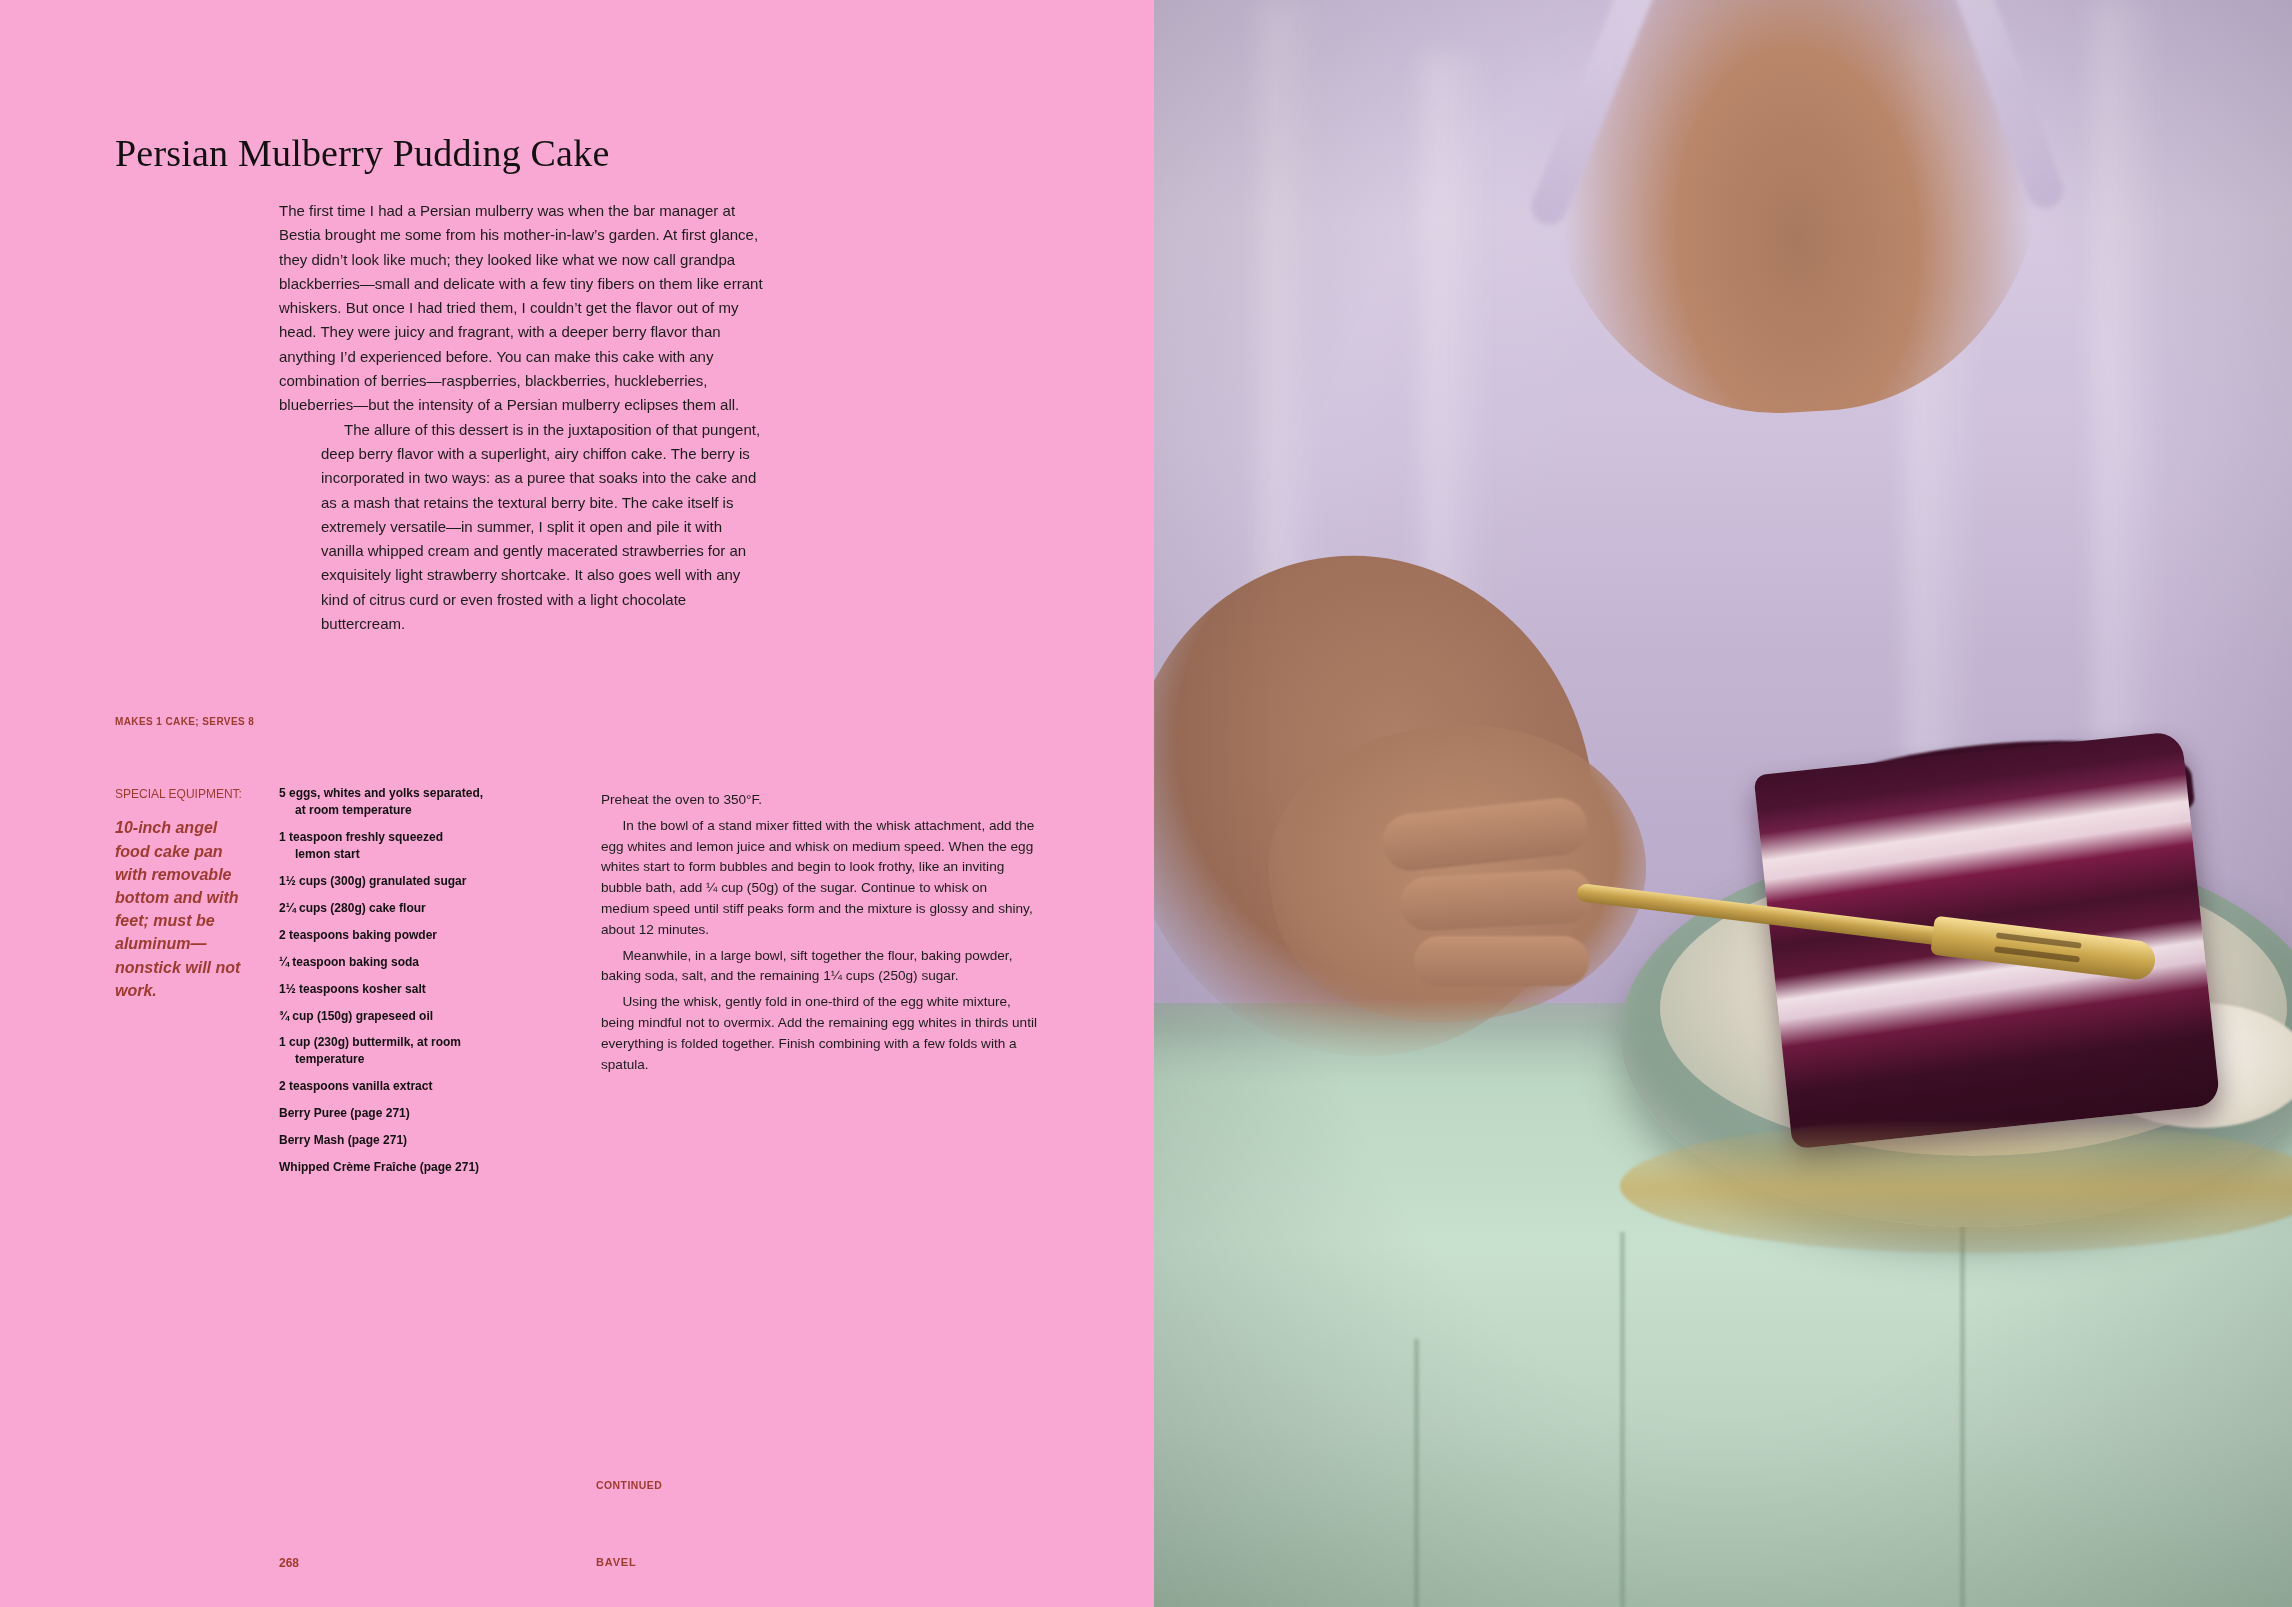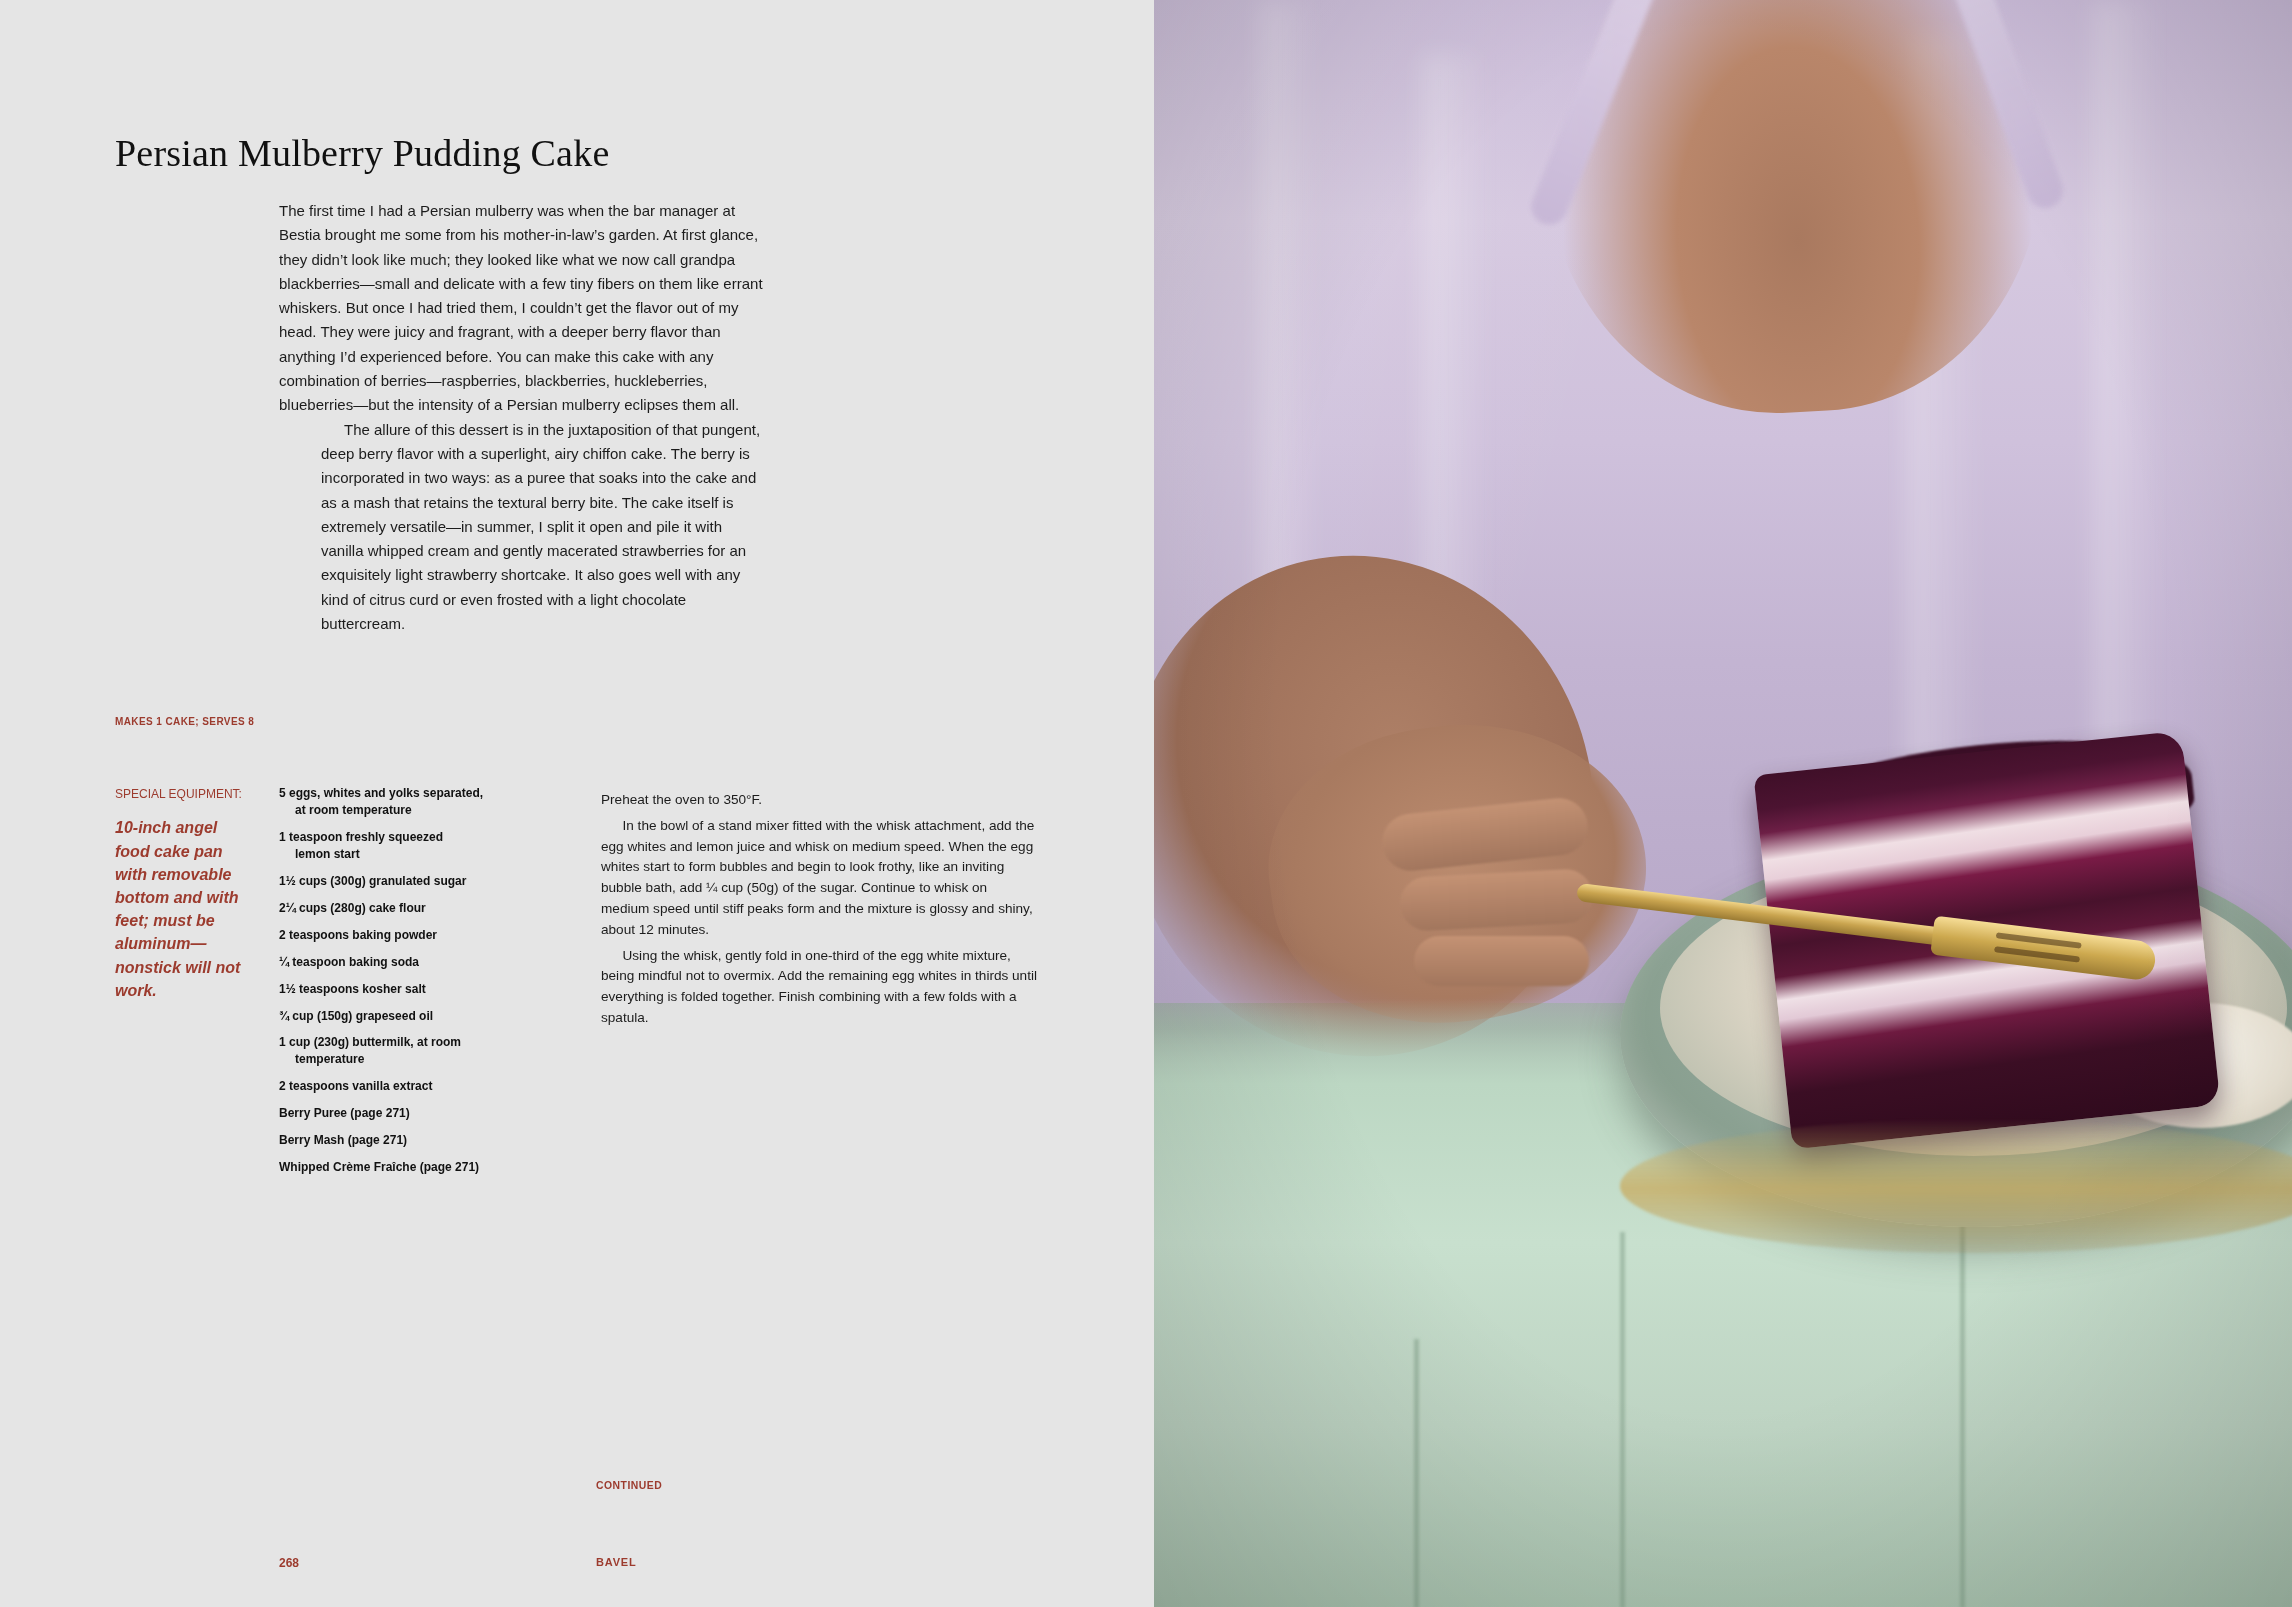--- a/index.html
+++ b/index.html
@@ -18,21 +18,21 @@
     position: relative;
     width: 2293px;
     height: 1608px;
     display: flex;
   }
   
   .text-page {
     position: relative;
     width: 1154px;
     height: 1608px;
-    background: #e5e5e5;
+    background: #f9a8d4;
     flex: 0 0 1154px;
   }
   .recipe-title {
     position: absolute;
     left: 115px;
     top: 106px;
     font-family: "Liberation Serif", serif;
     font-size: 38px;
     font-weight: 400;
     letter-spacing: 0.2px;
@@ -411,20 +411,21 @@
         <span>Berry Mash (page 271)</span>
       </div>
       <div class="ing-item">
         <span>Whipped Crème Fraîche (page 271)</span>
       </div>
     </div>
 
     <div class="method">
       <p>Preheat the oven to 350°F.</p>
       <p>In the bowl of a stand mixer fitted with the whisk attachment, add the egg whites and lemon juice and whisk on medium speed. When the egg whites start to form bubbles and begin to look frothy, like an inviting bubble bath, add ¼ cup (50g) of the sugar. Continue to whisk on medium speed until stiff peaks form and the mixture is glossy and shiny, about 12 minutes.</p>
+      <p>Meanwhile, in a large bowl, sift together the flour, baking powder, baking soda, salt, and the remaining 1¼ cups (250g) sugar.</p>
       <p>Using the whisk, gently fold in one-third of the egg white mixture, being mindful not to overmix. Add the remaining egg whites in thirds until everything is folded together. Finish combining with a few folds with a spatula.</p>
     </div>
 
     <div class="continued">CONTINUED</div>
     <div class="folio-page">268</div>
     <div class="folio-book">BAVEL</div>
   </div>
 
   <div class="photo-page">
     <div class="photo">

